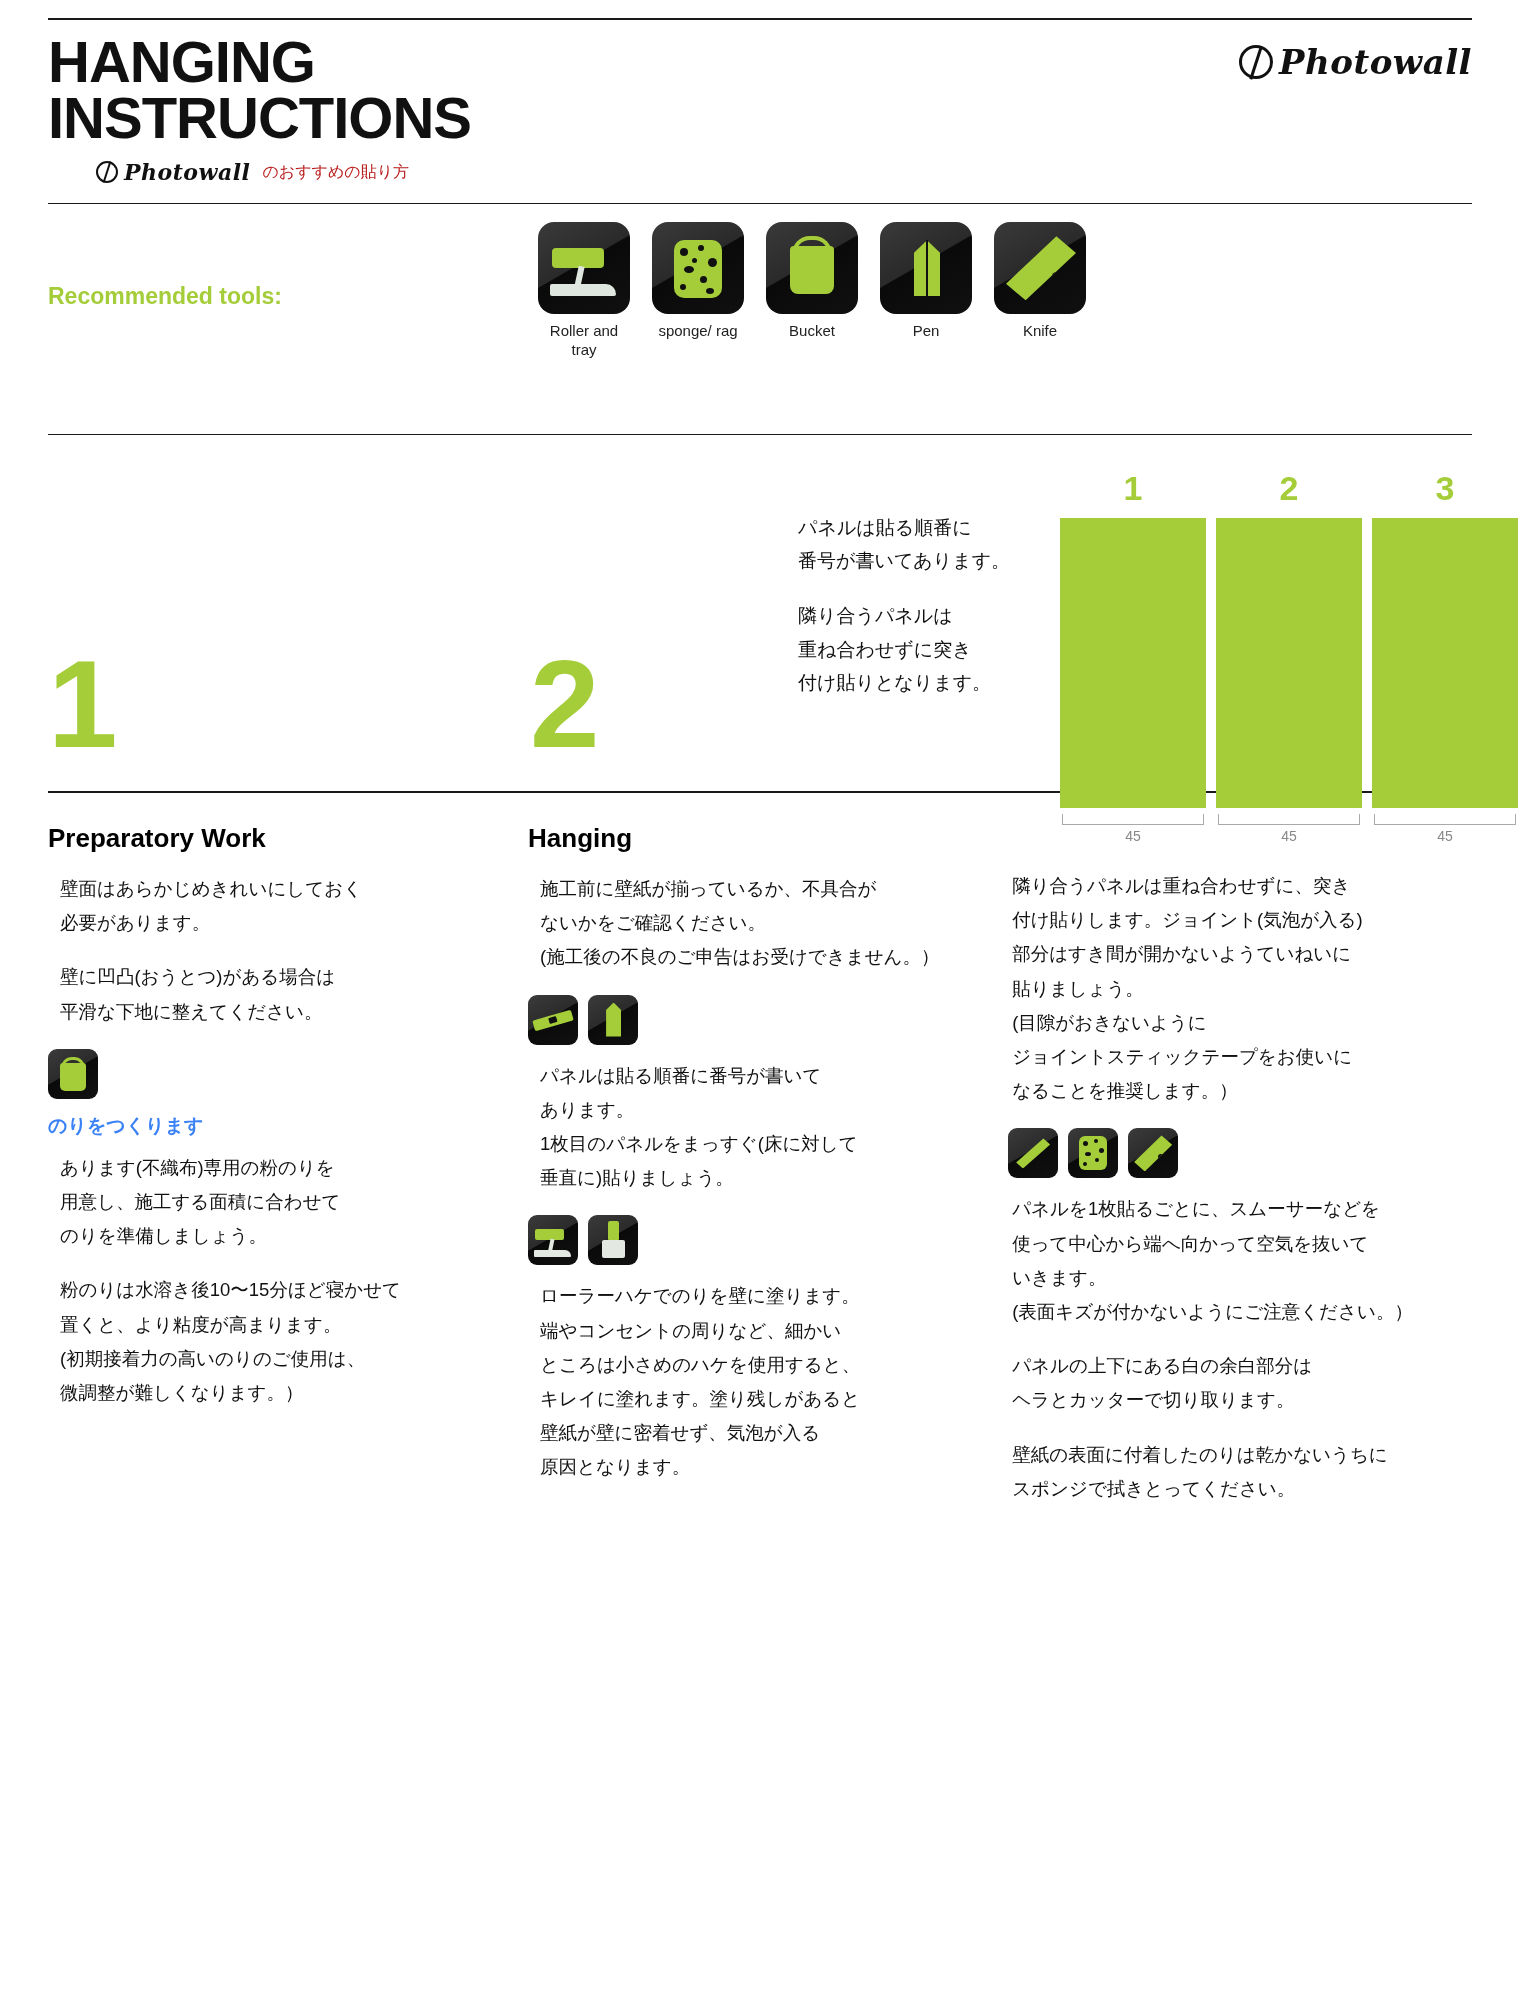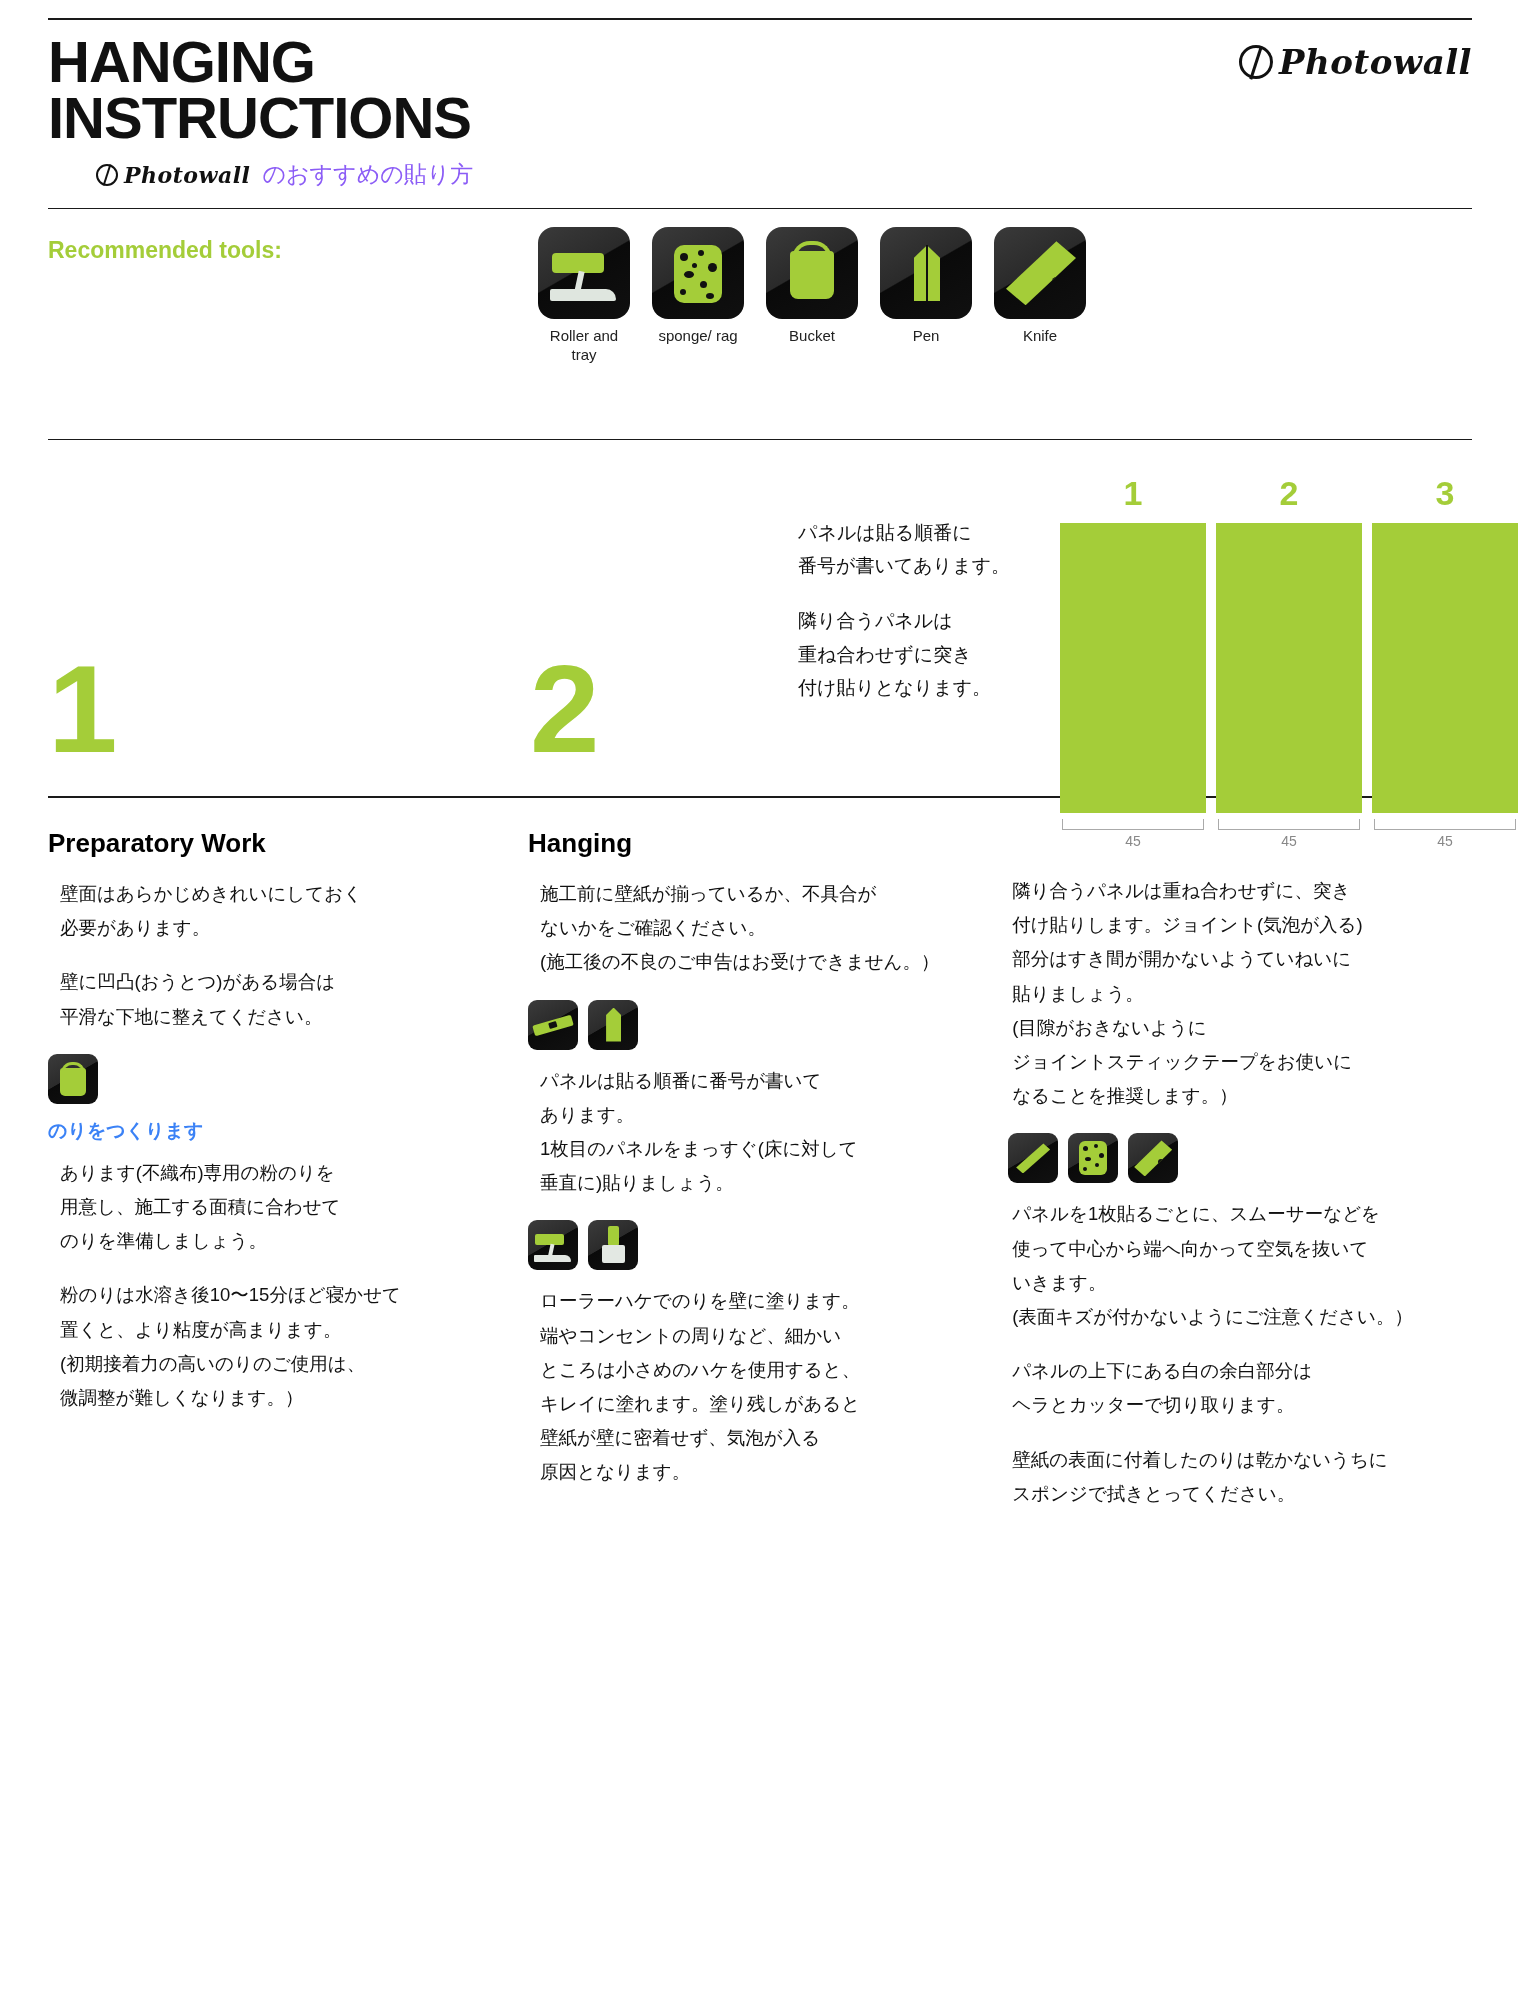--- a/index.html
+++ b/index.html
@@ -15,21 +15,21 @@
   .page { position:relative; width:1520px; height:2000px; padding:0 48px; }
 
   
   .top-rule { border-top:2px solid #1a1a1a; margin:18px 0 0 0; }
   .header { display:flex; justify-content:space-between; align-items:flex-start; padding-top:14px; }
   .title-block h1 {
     font-size:58px; font-weight:bold; letter-spacing:-1px;
     line-height:0.96; margin:0; color:#111;
   }
   .subtitle-row { display:flex; align-items:center; gap:12px; margin:14px 0 0 48px; }
-  .sub-jp { font-size:23px; color:#8b5cf6; }
+  .sub-jp { font-size:16px; color:#b91c1c; }
 
   
   .logo { display:inline-flex; align-items:center; gap:6px; }
   .logo .mark {
     width:32px; height:32px; border-radius:50%;
     border:3px solid #111; position:relative; display:inline-block;
   }
   .logo .mark:after{
     content:""; position:absolute; left:50%; top:-2px; width:3px; height:32px;
     background:#111; transform:translateX(-50%) rotate(18deg);
@@ -44,21 +44,21 @@
   .logo.small .word { font-size:22px; }
   .logo.big .mark { width:34px; height:34px; }
   .logo.big .mark:after{ height:34px; }
   .logo.big .word { font-size:34px; }
 
   
   .rule { border-top:2px solid #1a1a1a; }
   .rule-thin { border-top:1.5px solid #1a1a1a; }
 
   
-  .tools-row { display:flex; align-items:flex-start; padding-top:18px; }
+  .tools-row { display:flex; align-items:center; padding-top:18px; }
   .tools-label {
     color:#a4cd39; font-size:23px; font-weight:bold; width:490px; padding-top:10px;
   }
   .tool-list { display:flex; gap:22px; }
   .tool { width:92px; text-align:center; }
   .tool .ic {
     width:92px; height:92px; border-radius:16px;
     background:linear-gradient(150deg,#3a3a3a 0%, #2a2a2a 45%, #0a0a0a 46%, #101010 100%);
     position:relative; overflow:hidden;
   }

